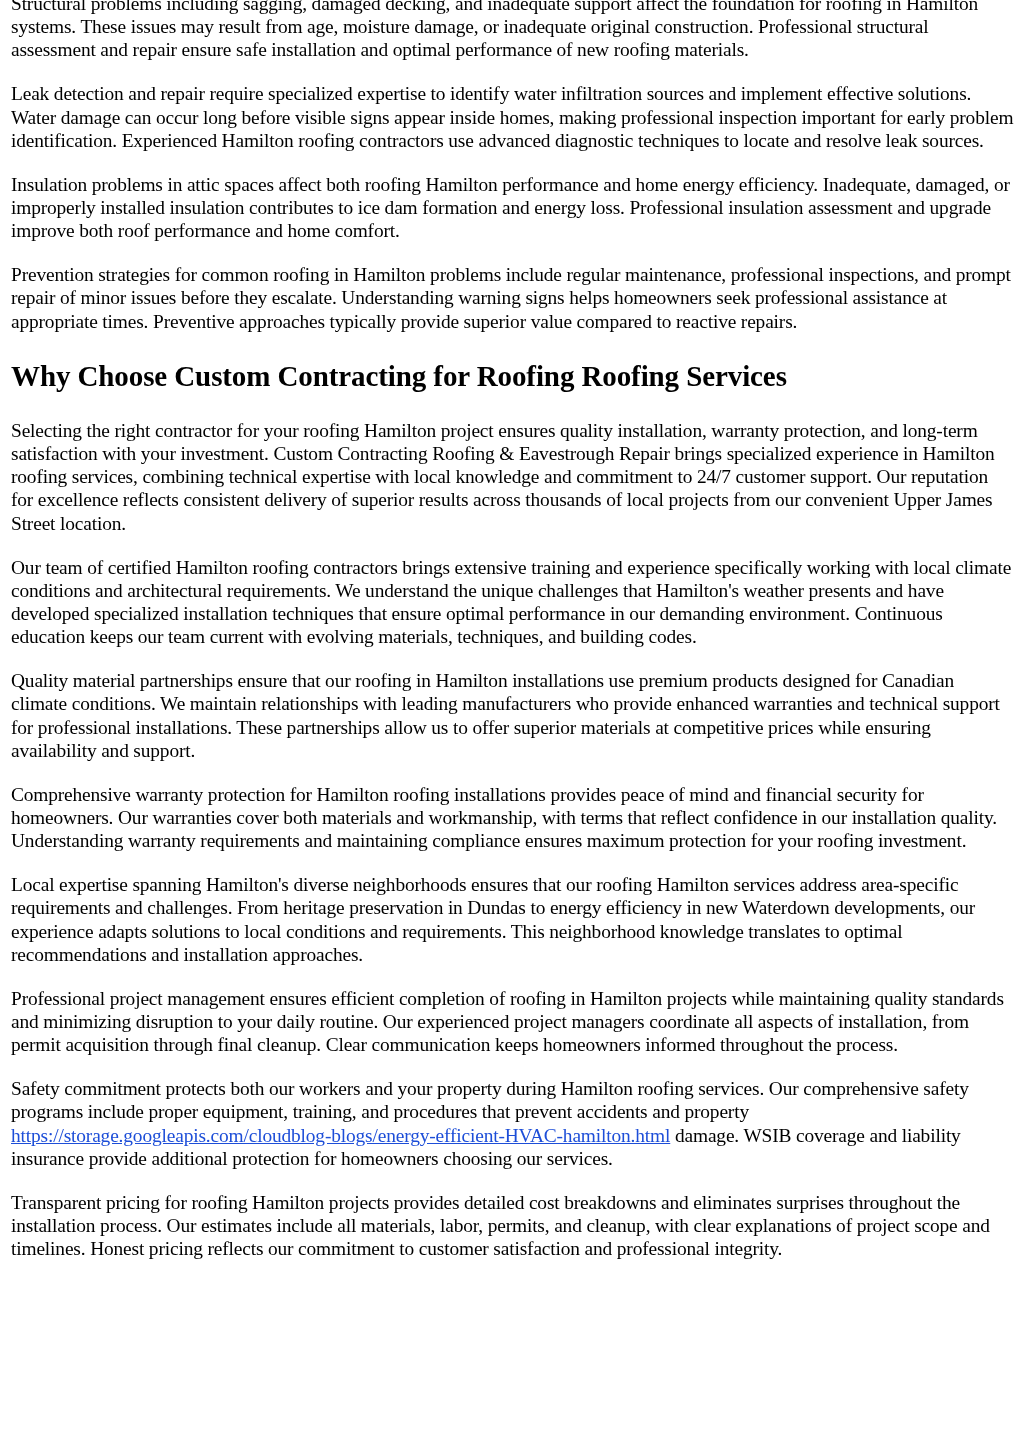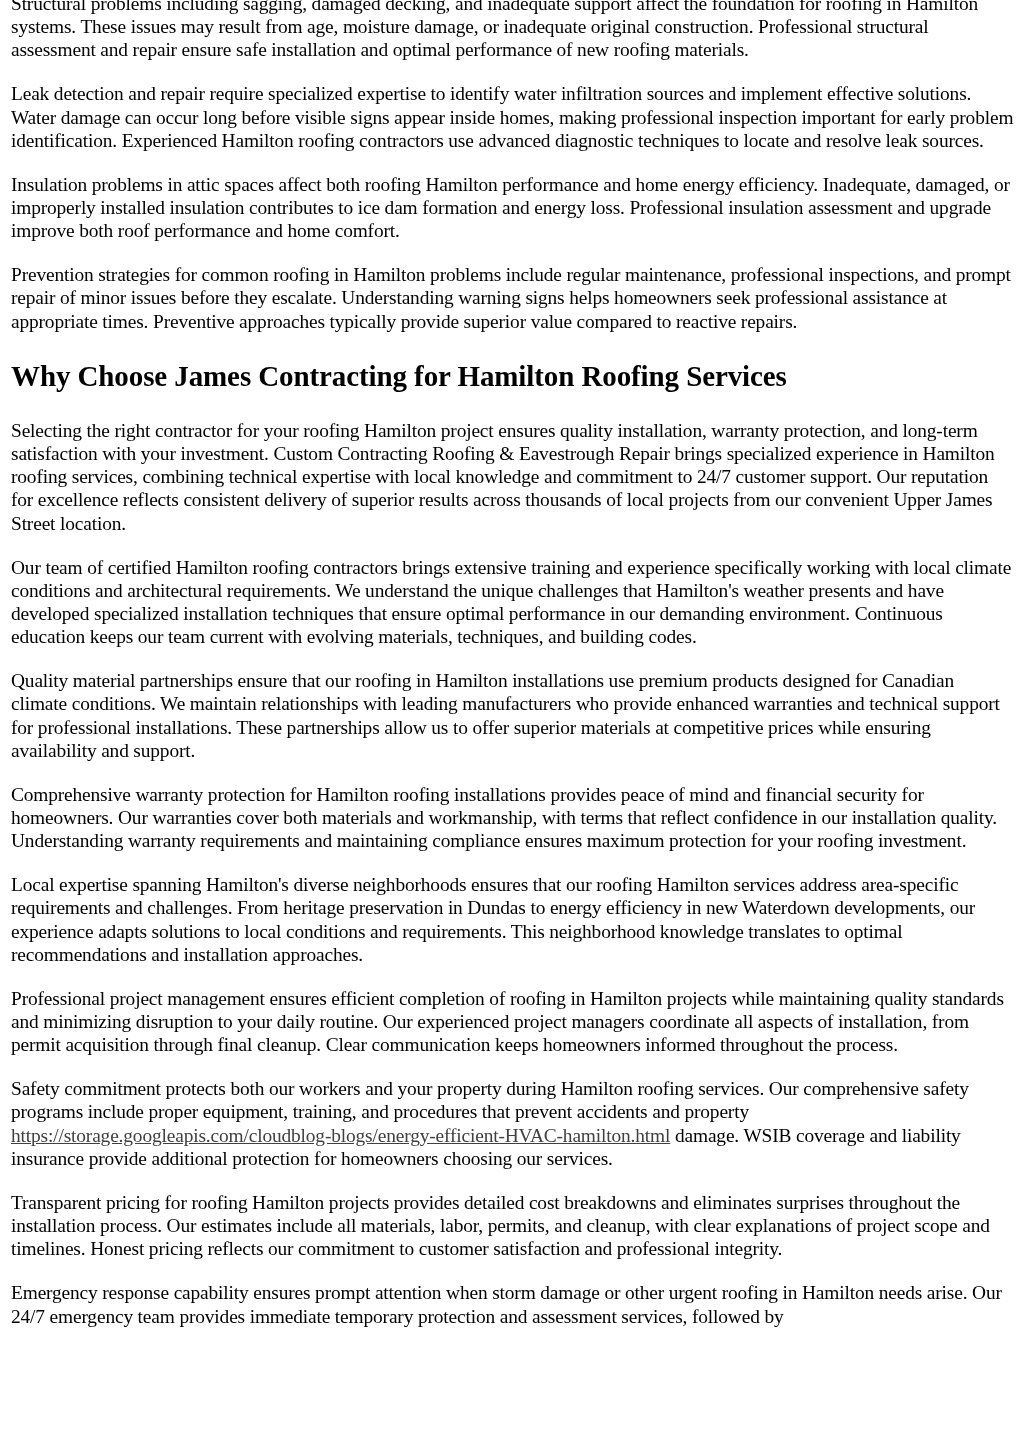--- a/index.html
+++ b/index.html
@@ -26,39 +26,38 @@
       letter-spacing: -0.15px;
     }
     h2 {
       font-size: 29px;
       line-height: 34px;
       font-weight: bold;
       margin: 26px 0 26px 0;
       letter-spacing: -0.1px;
     }
     a {
-      color: #404040;
+      color: #1d4ed8;
       text-decoration: underline;
     }
   </style>
 </head>
 <body>
 
 <div class="page">
   <p>Structural problems including sagging, damaged decking, and inadequate support affect the foundation for roofing in Hamilton systems. These issues may result from age, moisture damage, or inadequate original construction. Professional structural assessment and repair ensure safe installation and optimal performance of new roofing materials.</p>
   <p>Leak detection and repair require specialized expertise to identify water infiltration sources and implement effective solutions. Water damage can occur long before visible signs appear inside homes, making professional inspection important for early problem identification. Experienced Hamilton roofing contractors use advanced diagnostic techniques to locate and resolve leak sources.</p>
   <p>Insulation problems in attic spaces affect both roofing Hamilton performance and home energy efficiency. Inadequate, damaged, or improperly installed insulation contributes to ice dam formation and energy loss. Professional insulation assessment and upgrade improve both roof performance and home comfort.</p>
   <p>Prevention strategies for common roofing in Hamilton problems include regular maintenance, professional inspections, and prompt repair of minor issues before they escalate. Understanding warning signs helps homeowners seek professional assistance at appropriate times. Preventive approaches typically provide superior value compared to reactive repairs.</p>
 
-  <h2>Why Choose James Contracting for Hamilton Roofing Services</h2>
+  <h2>Why Choose Custom Contracting for Roofing Roofing Services</h2>
 
   <p>Selecting the right contractor for your roofing Hamilton project ensures quality installation, warranty protection, and long-term satisfaction with your investment. Custom Contracting Roofing &amp; Eavestrough Repair brings specialized experience in Hamilton roofing services, combining technical expertise with local knowledge and commitment to 24/7 customer support. Our reputation for excellence reflects consistent delivery of superior results across thousands of local projects from our convenient Upper James Street location.</p>
   <p>Our team of certified Hamilton roofing contractors brings extensive training and experience specifically working with local climate conditions and architectural requirements. We understand the unique challenges that Hamilton's weather presents and have developed specialized installation techniques that ensure optimal performance in our demanding environment. Continuous education keeps our team current with evolving materials, techniques, and building codes.</p>
   <p>Quality material partnerships ensure that our roofing in Hamilton installations use premium products designed for Canadian climate conditions. We maintain relationships with leading manufacturers who provide enhanced warranties and technical support for professional installations. These partnerships allow us to offer superior materials at competitive prices while ensuring availability and support.</p>
   <p>Comprehensive warranty protection for Hamilton roofing installations provides peace of mind and financial security for homeowners. Our warranties cover both materials and workmanship, with terms that reflect confidence in our installation quality. Understanding warranty requirements and maintaining compliance ensures maximum protection for your roofing investment.</p>
   <p>Local expertise spanning Hamilton's diverse neighborhoods ensures that our roofing Hamilton services address area-specific requirements and challenges. From heritage preservation in Dundas to energy efficiency in new Waterdown developments, our experience adapts solutions to local conditions and requirements. This neighborhood knowledge translates to optimal recommendations and installation approaches.</p>
   <p>Professional project management ensures efficient completion of roofing in Hamilton projects while maintaining quality standards and minimizing disruption to your daily routine. Our experienced project managers coordinate all aspects of installation, from permit acquisition through final cleanup. Clear communication keeps homeowners informed throughout the process.</p>
 
   <p><span>Safety commitment protects both our workers and your property during Hamilton roofing services. Our comprehensive safety programs include proper equipment, training, and procedures that prevent accidents and property </span><a href="#">https://storage.googleapis.com/cloudblog-blogs/energy-efficient-HVAC-hamilton.html</a><span> damage. WSIB coverage and liability insurance provide additional protection for homeowners choosing our services.</span></p>
 
   <p>Transparent pricing for roofing Hamilton projects provides detailed cost breakdowns and eliminates surprises throughout the installation process. Our estimates include all materials, labor, permits, and cleanup, with clear explanations of project scope and timelines. Honest pricing reflects our commitment to customer satisfaction and professional integrity.</p>
-  <p>Emergency response capability ensures prompt attention when storm damage or other urgent roofing in Hamilton needs arise. Our 24/7 emergency team provides immediate temporary protection and assessment services, followed by</p>
 </div>
 
 </body></html>

